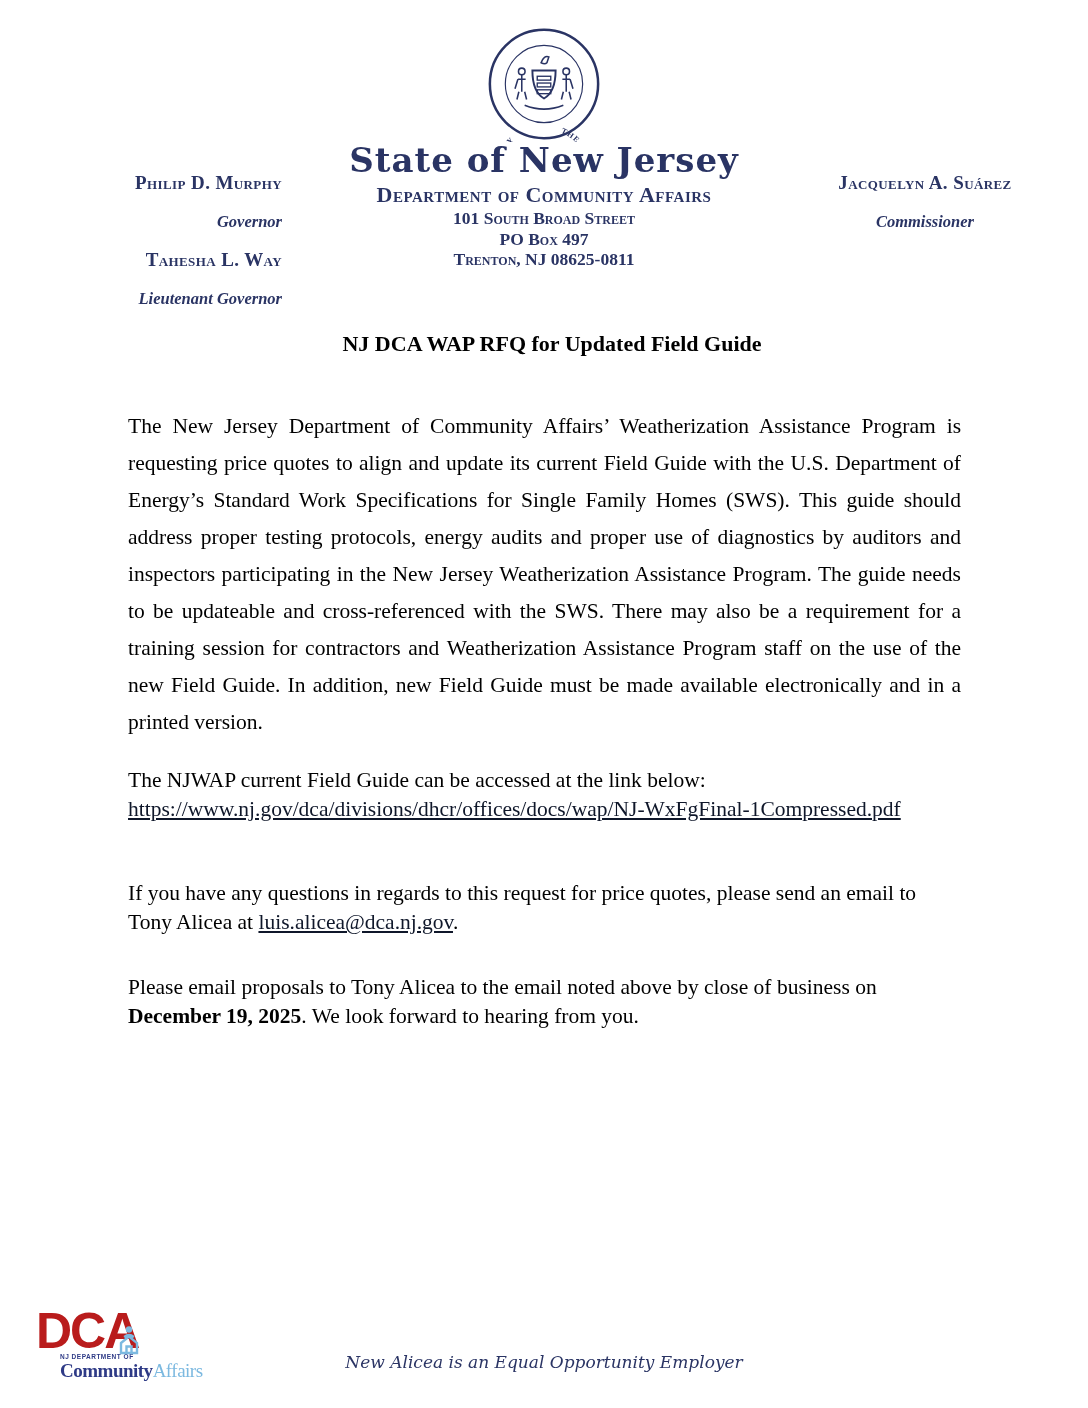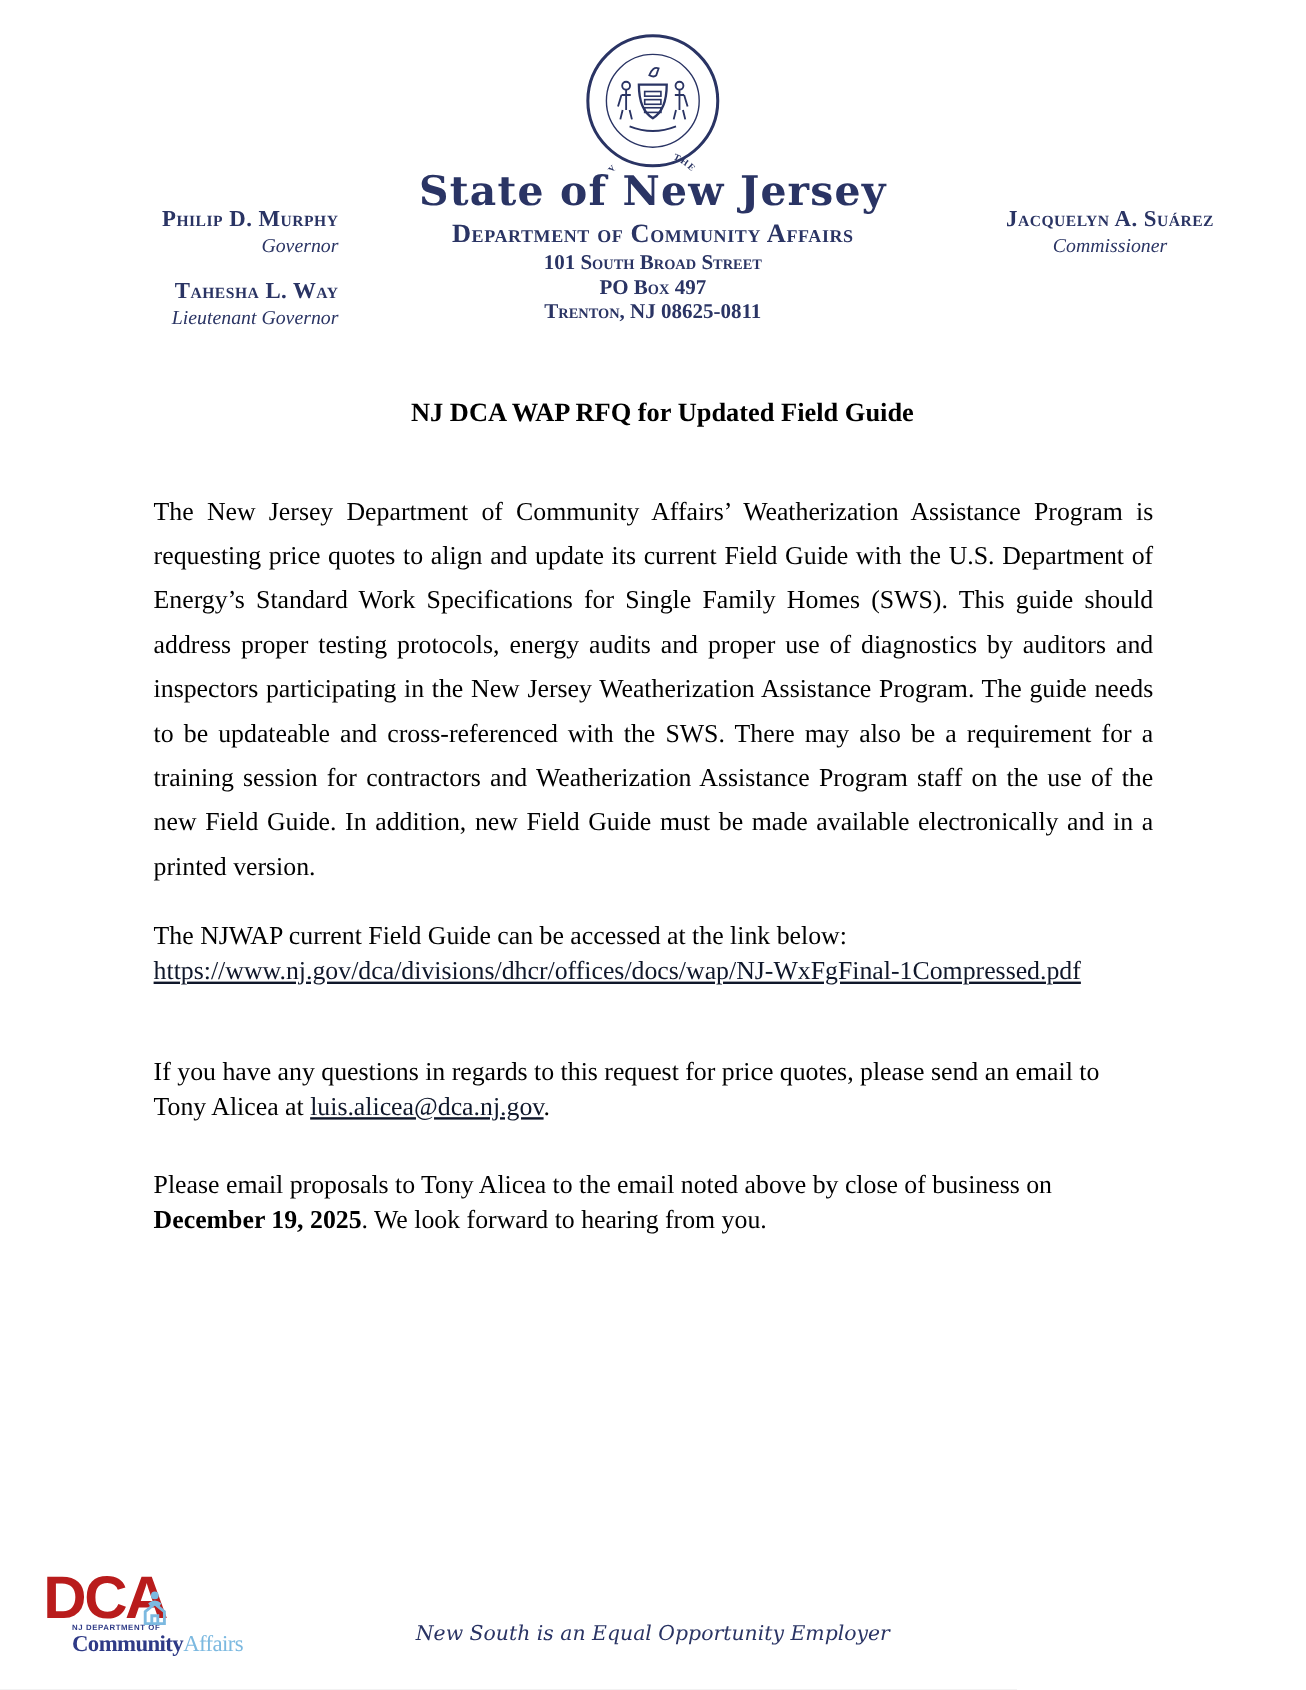--- a/index.html
+++ b/index.html
@@ -68,23 +68,23 @@
   }
   .official { margin-bottom: 17px; }
   .official-name {
     font-variant: small-caps;
     font-weight: bold;
     font-size: 19px;
     letter-spacing: 0.4px;
   }
   .official-title {
     font-style: italic;
-    font-weight: normal;
+    font-weight: bold;
     font-size: 16.5px;
-    margin-top: 1px;
+    margin-top: 18px;
   }
 
   
   .doc-title {
     position: absolute;
     top: 331px;
     left: 0;
     width: 100%;
     text-align: center;
     font-size: 22px;
@@ -253,15 +253,15 @@
       </span>
     </div>
     <div class="dca-sub">
       <span class="dca-sub-top">NJ DEPARTMENT OF</span>
       <span class="dca-sub-words">
         <span class="dca-word-community">Community</span><span class="dca-word-affairs">Affairs</span>
       </span>
     </div>
   </div>
 
-  <div class="eoe-line">New South is an Equal Opportunity Employer</div>
+  <div class="eoe-line">New Alicea is an Equal Opportunity Employer</div>
 
 </div>
 
 </body></html>

